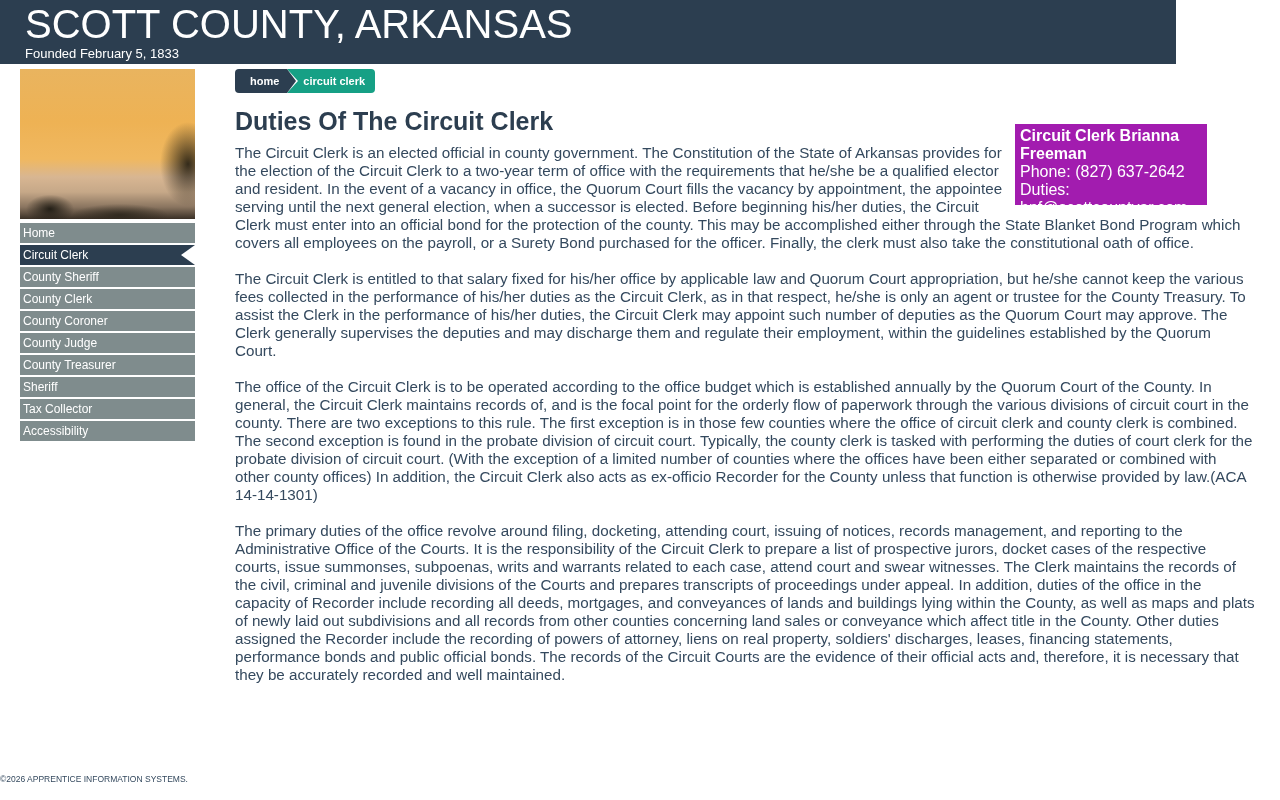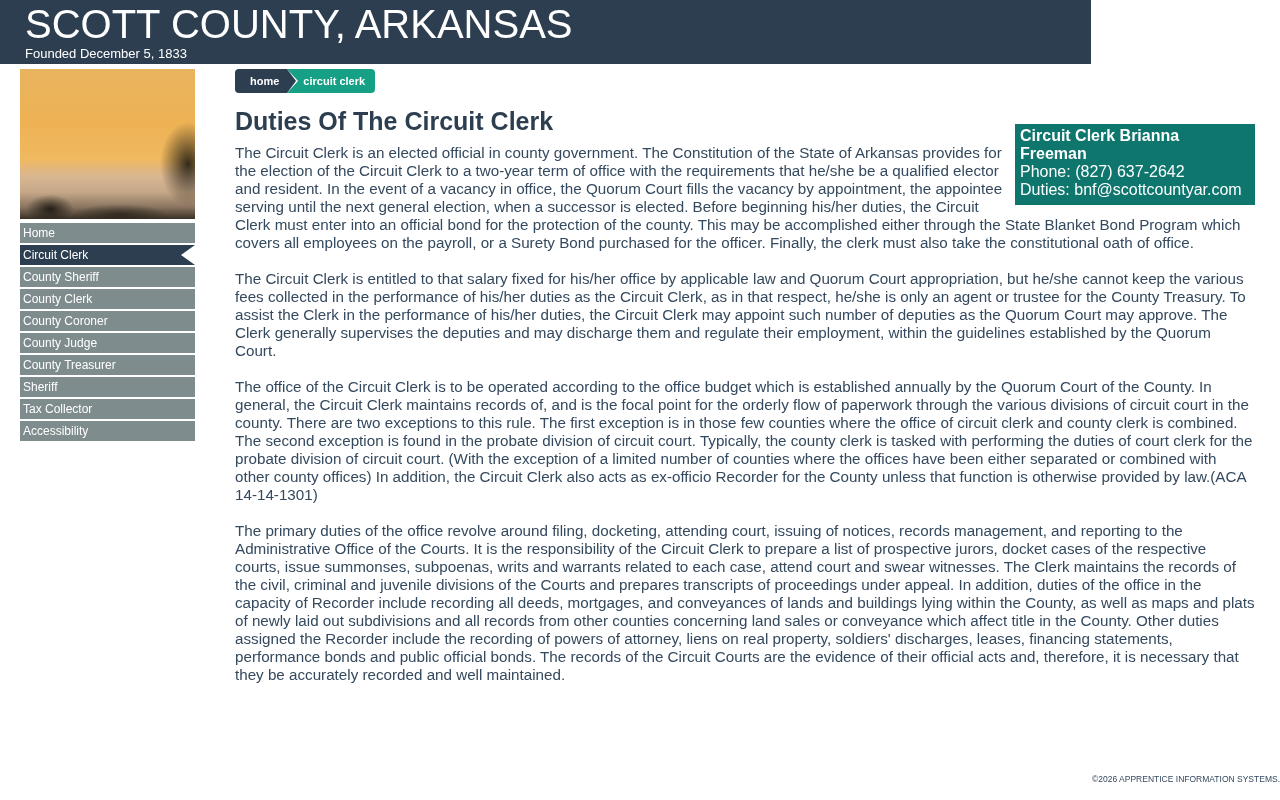--- a/index.html
+++ b/index.html
@@ -1,20 +1,20 @@
 <!DOCTYPE html>
 <html><head>
   <meta charset="utf-8">
   <style>
     * { box-sizing: border-box; margin: 0; padding: 0; }
     html, body { width: 1280px; height: 800px; background: #ffffff; overflow: hidden; }
     body { font-family: "Liberation Sans", sans-serif; color: #34495e; position: relative; }
 
     .header {
-      position: absolute; left: 0; top: 0; width: 1091px; height: 64px;
+      position: absolute; left: 0; top: 0; width: 1176px; height: 64px;
       background: #2c3e50; color: #ffffff;
     }
     .header .title {
       position: absolute; left: 25px; top: 2px;
       font-size: 40px; line-height: 44px; font-weight: normal; letter-spacing: 0px;
     }
     .header .subtitle {
       position: absolute; left: 25px; top: 46px;
       font-size: 13px; line-height: 16px;
     }
@@ -63,45 +63,45 @@
       border-top: 12px solid transparent; border-bottom: 12px solid transparent;
       border-left: 11px solid #ffffff;
     }
 
     .page-title {
       position: absolute; left: 235px; top: 102px;
       font-size: 25px; font-weight: bold; color: #2c3e50; line-height: 38px;
     }
 
     .contact-box {
-      position: absolute; left: 1015px; top: 124px; width: 240px; height: 81px;
-      background: #0f766e; color: #ffffff; padding: 3px 5px;
+      position: absolute; left: 1015px; top: 124px; width: 192px; height: 81px;
+      background: #a21caf; color: #ffffff; padding: 3px 5px;
       font-size: 16px; line-height: 18px;
     }
     .contact-box .name { font-weight: bold; }
 
     .content {
       position: absolute; left: 235px; top: 144px; width: 1020px;
       font-size: 15.2px; line-height: 18px; color: #34495e;
     }
     .content p { margin-bottom: 18px; }
     .content p.first { }
     .float-spacer { float: right; width: 248px; height: 62px; }
 
     .footer {
-      position: absolute; left: 0; top: 774px; width: 1280px; text-align: right;
+      position: absolute; left: 0; top: 774px; width: 1280px; text-align: left;
       font-size: 8.5px; color: #34495e;
     }
   </style>
 </head>
 <body>
 
 <header class="header">
   <h1 class="title">SCOTT COUNTY, ARKANSAS</h1>
-  <div class="subtitle">Founded December 5, 1833</div>
+  <div class="subtitle">Founded February 5, 1833</div>
 </header>
 
 <aside class="sidebar">
   <div class="hero"></div>
   <nav class="nav">
     <a class="nav-item">Home</a>
     <a class="nav-item active">Circuit Clerk</a>
     <a class="nav-item">County Sheriff</a>
     <a class="nav-item">County Clerk</a>
     <a class="nav-item">County Coroner</a>

